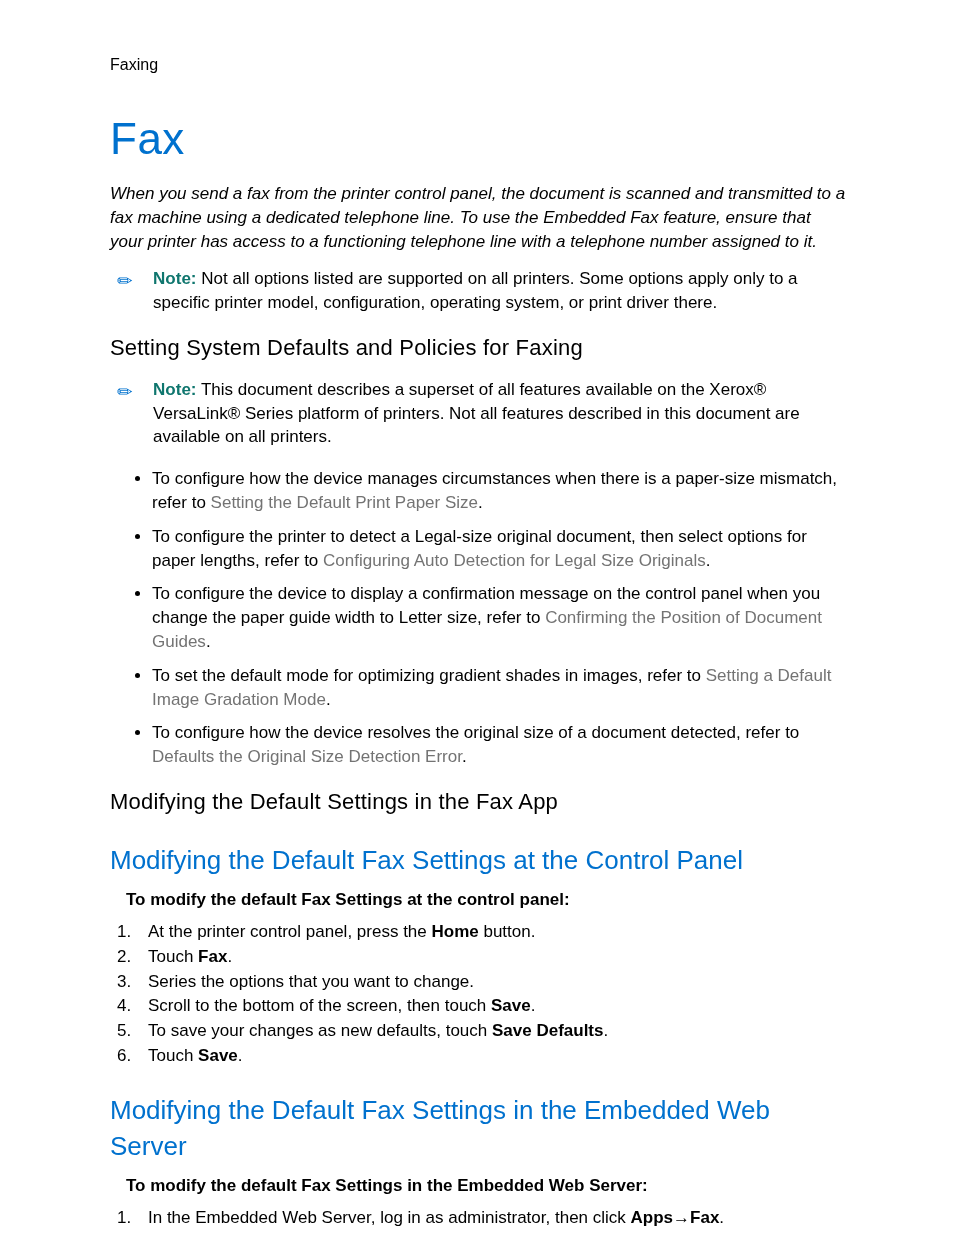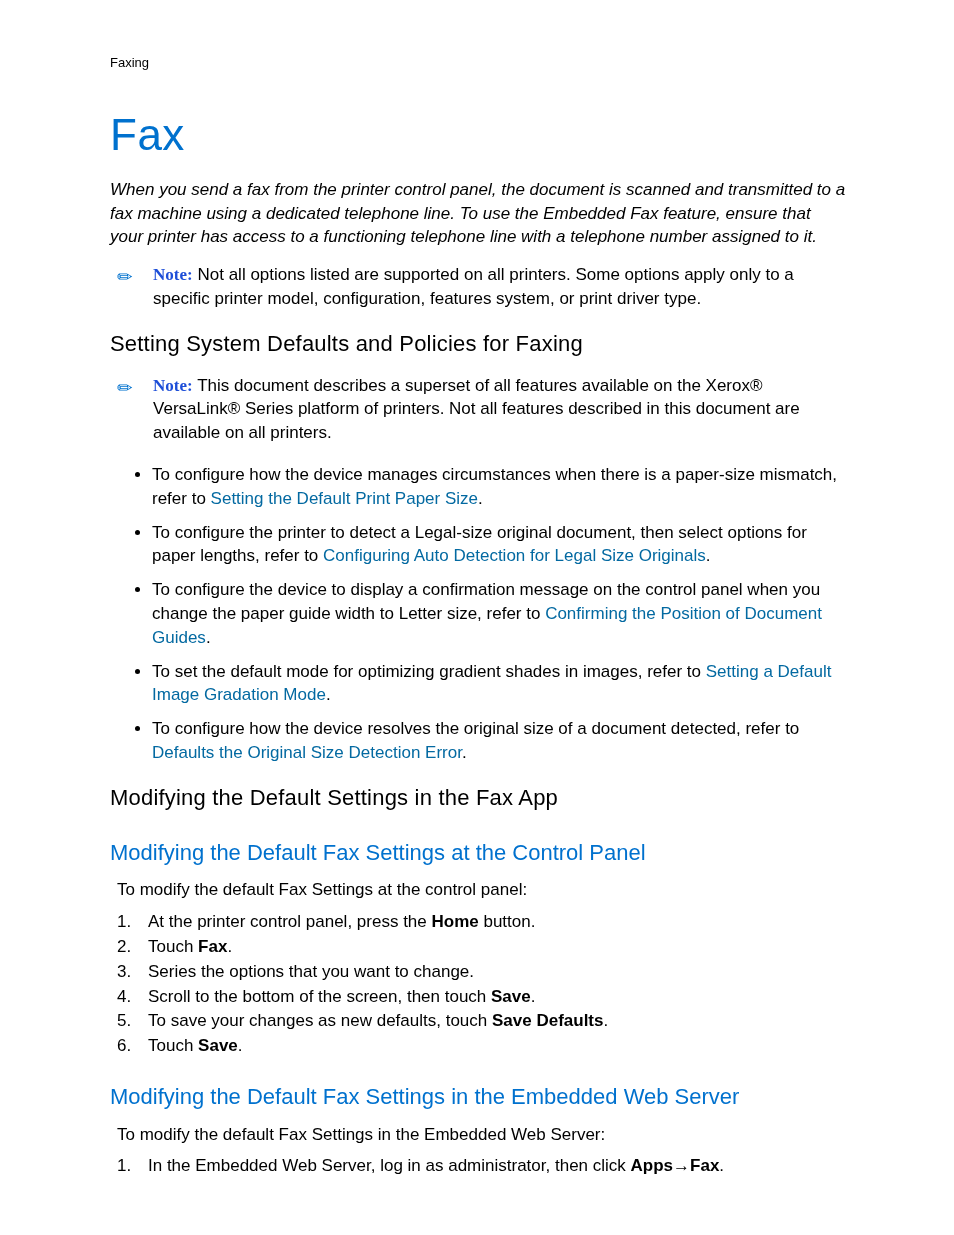--- a/index.html
+++ b/index.html
@@ -6,21 +6,21 @@
   body {
     font-family: -apple-system, BlinkMacSystemFont, "Segoe UI", Arial, sans-serif;
     font-size: 17px;
     line-height: 1.4;
     color: #000;
     background: #fff;
     width: 954px;
     padding: 54px 107px 40px 110px;
   }
   .header-label {
-    font-size: 13px;
+    font-size: 16px;
     margin-bottom: 32px;
   }
   h1.title {
     font-size: 44px;
     font-weight: 400;
     color: #0071ce;
     margin-bottom: 12px;
     letter-spacing: 0.5px;
   }
   p.intro {
@@ -35,43 +35,43 @@
     padding-left: 8px;
   }
   .note-icon {
     color: #0071ce;
     font-size: 18px;
     transform: rotate(-45deg);
     flex: 0 0 auto;
     margin-top: 2px;
   }
   .note-body { flex: 1; }
-  .note-body .note-label { color: #1d4ed8; font-weight: 600; font-family: Liberation Serif, serif; }
+  .note-body .note-label { color: #0f766e; font-weight: 600; }
   h2.h2 {
     font-size: 22px;
     font-weight: 400;
     margin: 18px 0 10px 0;
     letter-spacing: 0.2px;
   }
   ul.bullets {
     list-style: disc;
     padding-left: 42px;
     margin: 6px 0 10px 0;
   }
   ul.bullets li {
     margin: 10px 0;
   }
-  a.link { color: #0369a1; text-decoration: none; }
+  a.link { color: #737373; text-decoration: none; }
   h3.h3 {
-    font-size: 22px;
+    font-size: 26px;
     font-weight: 400;
     color: #0071ce;
     margin: 24px 0 10px 0;
   }
-  p.lead { margin: 8px 7px; }
+  p.lead { margin: 8px 16px; font-weight: bold; }
   ol.steps {
     padding-left: 26px;
     margin: 6px 0 10px 0;
   }
   ol.steps li {
     padding-left: 12px;
     margin: 1px 0;
   }
   .strong { font-weight: 700; }
 </style>
@@ -80,21 +80,21 @@
 
 <div class="header-label">Faxing</div>
 
 <h1 class="title">Fax</h1>
 
 <p class="intro">When you send a fax from the printer control panel, the document is scanned and transmitted to a fax machine using a dedicated telephone line. To use the Embedded Fax feature, ensure that your printer has access to a functioning telephone line with a telephone number assigned to it.</p>
 
 <div class="note-row">
   <span class="note-icon">✎</span>
   <div class="note-body">
-    <span class="note-label">Note:</span><span> Not all options listed are supported on all printers. Some options apply only to a specific printer model, configuration, features system, or print driver type.</span>
+    <span class="note-label">Note:</span><span> Not all options listed are supported on all printers. Some options apply only to a specific printer model, configuration, operating system, or print driver there.</span>
   </div>
 </div>
 
 <h2 class="h2">Setting System Defaults and Policies for Faxing</h2>
 
 <div class="note-row">
   <span class="note-icon">✎</span>
   <div class="note-body">
     <span class="note-label">Note:</span><span> This document describes a superset of all features available on the Xerox® VersaLink® Series platform of printers. Not all features described in this document are available on all printers.</span>
   </div>

